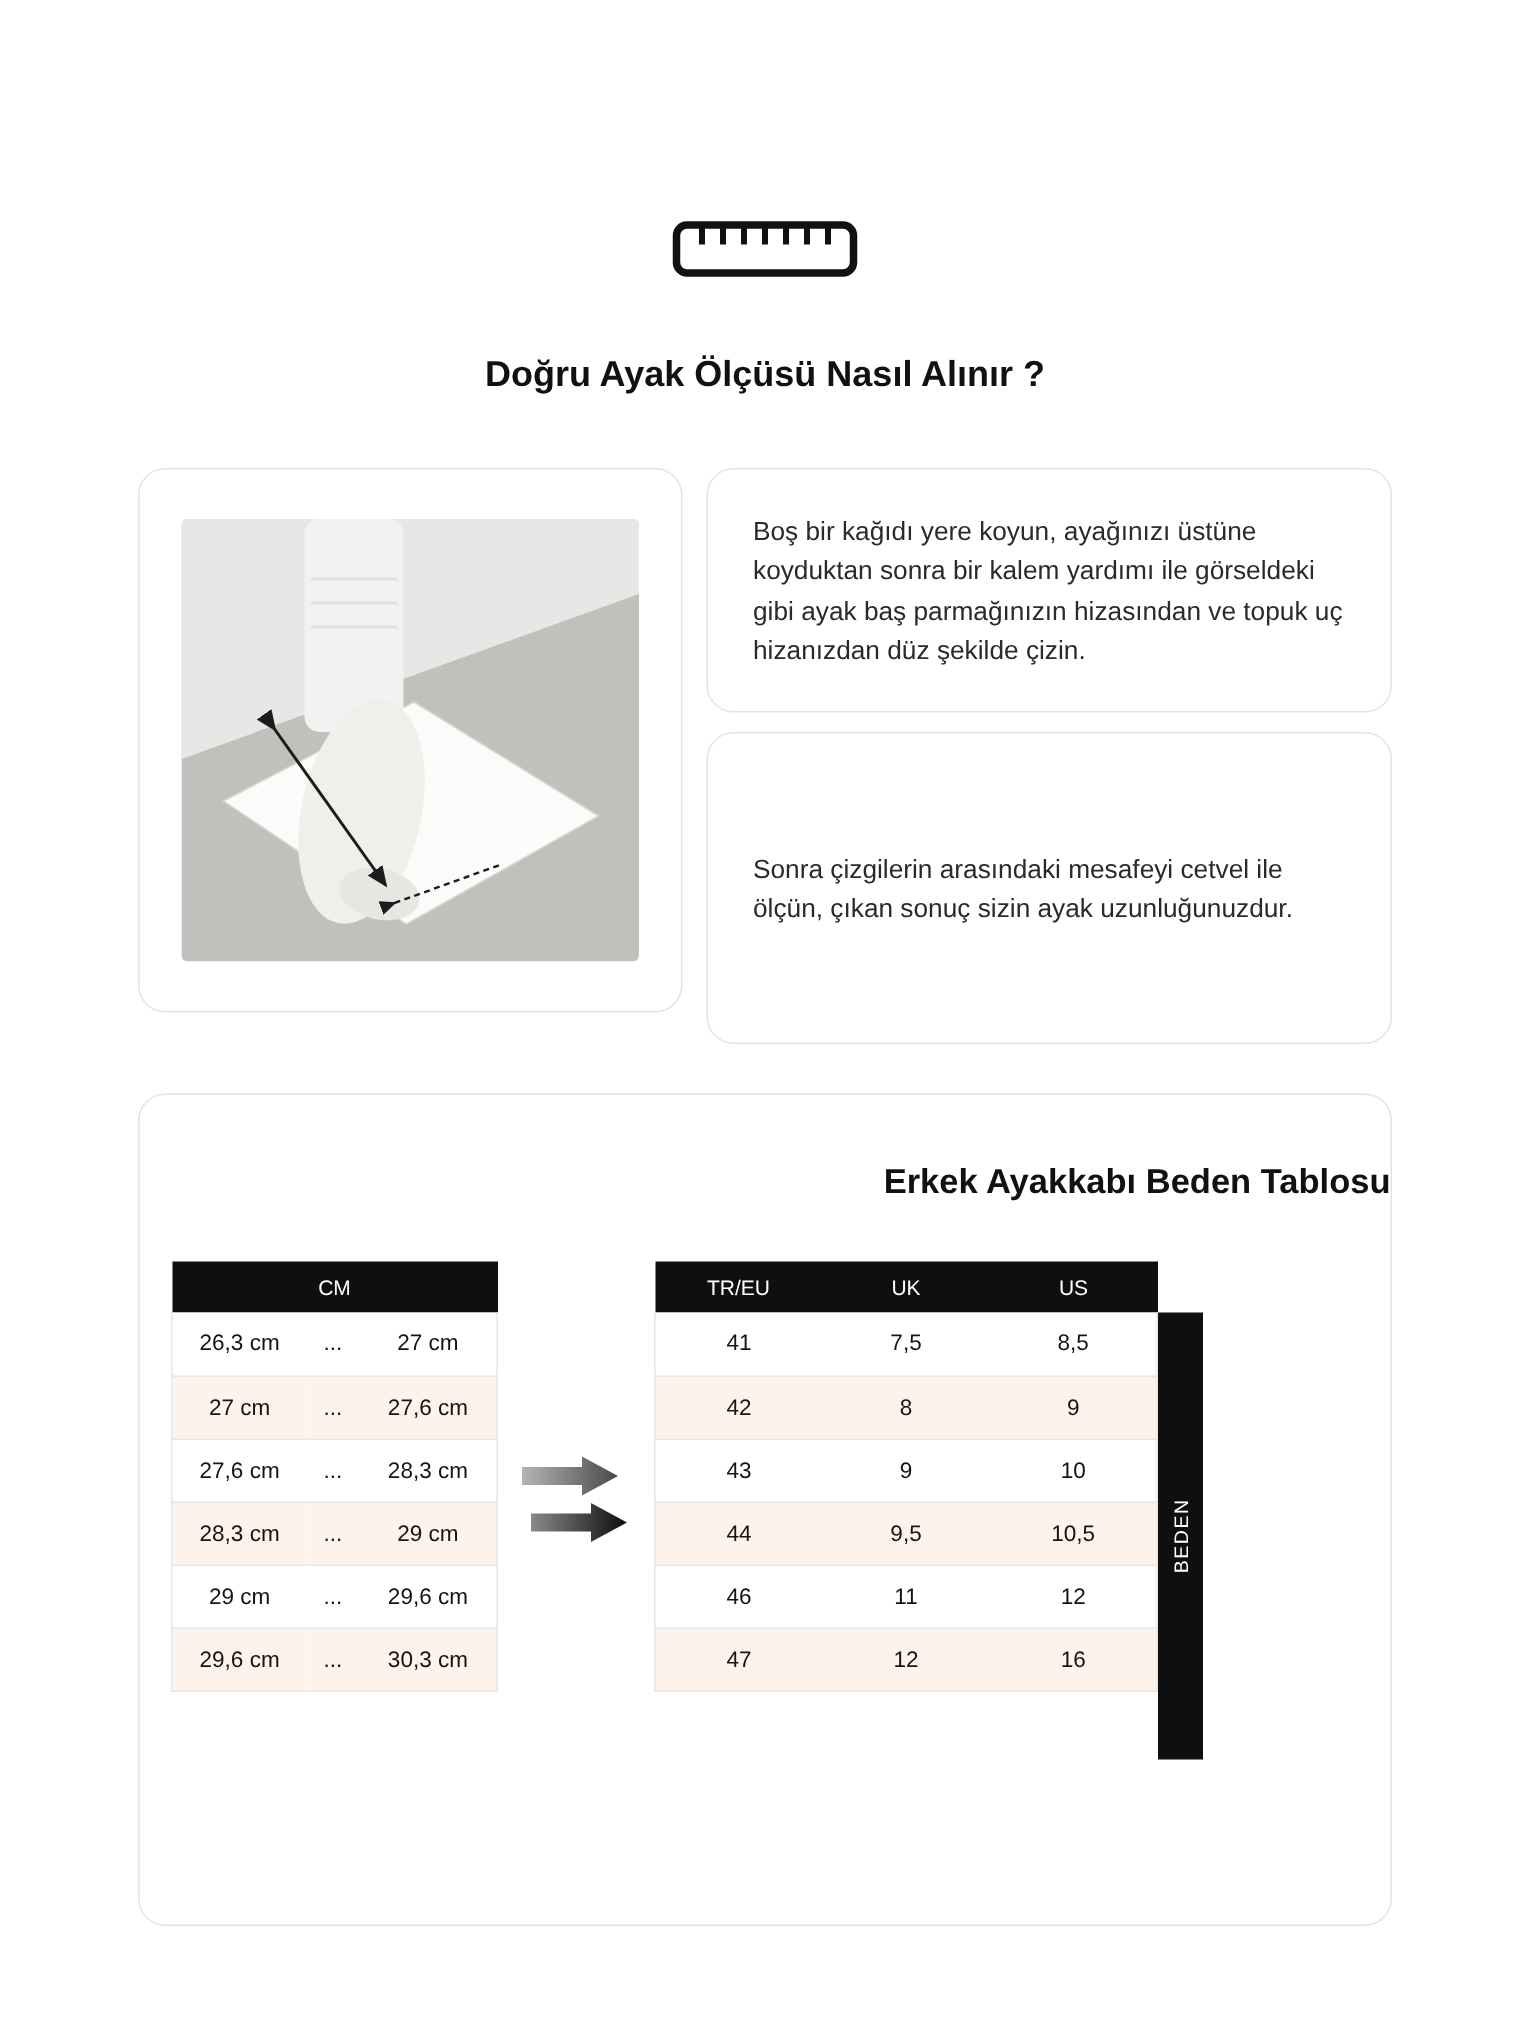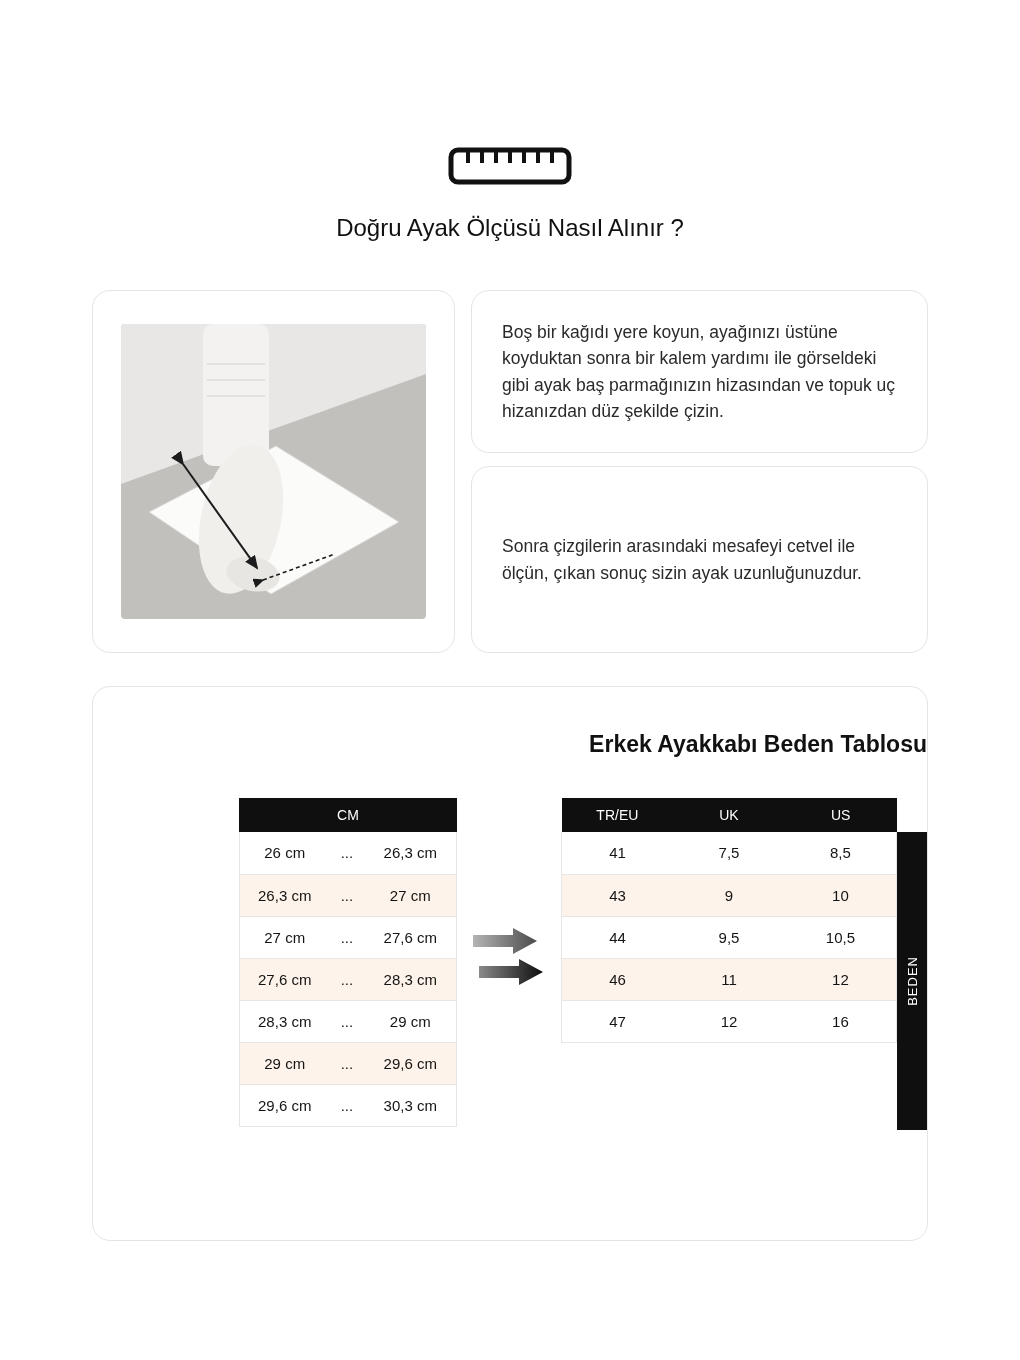--- a/index.html
+++ b/index.html
@@ -19,24 +19,24 @@
 
   
   .ruler-wrap {
     padding-top: 146px;
     display: flex;
     justify-content: center;
   }
 
   
   .page-title {
-    margin-top: 28px;
+    margin-top: 50px;
     text-align: center;
     font-size: 24px;
-    font-weight: 400;
+    font-weight: 700;
     color: #111;
   }
 
   
   .top-row {
     margin: 48px 92px 0 92px;
     display: flex;
     gap: 16px;
   }
   .photo-card {
@@ -57,21 +57,21 @@
     gap: 13px;
   }
   .instr-card {
     border: 1px solid #e4e4e4;
     border-radius: 18px;
     display: flex;
     align-items: center;
     padding: 0 30px;
   }
   .instr-card.first { height: 163px; }
-  .instr-card.second { height: 187px; }
+  .instr-card.second { height: 208px; }
   .instr-card p {
     font-size: 17.5px;
     line-height: 1.5;
     color: #2a2a2a;
   }
 
   
   .table-card {
     margin: 33px 92px 0 92px;
     height: 555px;
@@ -81,21 +81,21 @@
   .table-card h2 {
     text-align: right;
     margin-top: 44px;
     font-size: 23px;
     font-weight: 700;
     color: #111;
   }
   .tables-row {
     margin-top: 40px;
     display: flex;
-    justify-content: flex-end;
+    justify-content: flex-start;
     align-items: flex-start;
   }
   table.data-table {
     border-collapse: collapse;
     table-layout: fixed;
   }
   table.data-table th {
     background: #0f0f0f;
     color: #ffffff;
     font-size: 14px;
@@ -220,25 +220,20 @@
             <col class="c-from">
             <col class="c-sep">
             <col class="c-to">
           </colgroup>
         <thead>
           <tr>
               <th colspan="3">CM</th>
             </tr>
         </thead>
         <tbody>
-          <tr>
-            <td>26 cm</td>
-            <td>...</td>
-            <td>26,3 cm</td>
-          </tr>
           <tr>
             <td>26,3 cm</td>
             <td>...</td>
             <td>27 cm</td>
           </tr>
           <tr>
             <td>27 cm</td>
             <td>...</td>
             <td>27,6 cm</td>
           </tr>
@@ -296,20 +291,25 @@
               <th>US</th>
             </tr>
           </thead>
           <tbody>
             <tr>
               <td>41</td>
               <td>7,5</td>
               <td>8,5</td>
             </tr>
             <tr>
+              <td>42</td>
+              <td>8</td>
+              <td>9</td>
+            </tr>
+            <tr>
               <td>43</td>
               <td>9</td>
               <td>10</td>
             </tr>
             <tr>
               <td>44</td>
               <td>9,5</td>
               <td>10,5</td>
             </tr>
             <tr>

